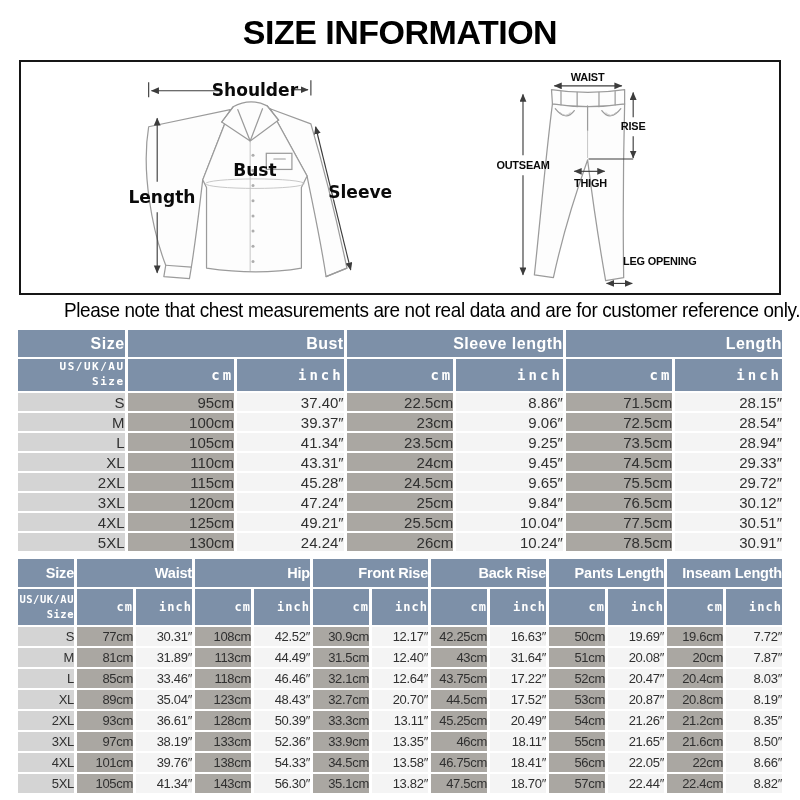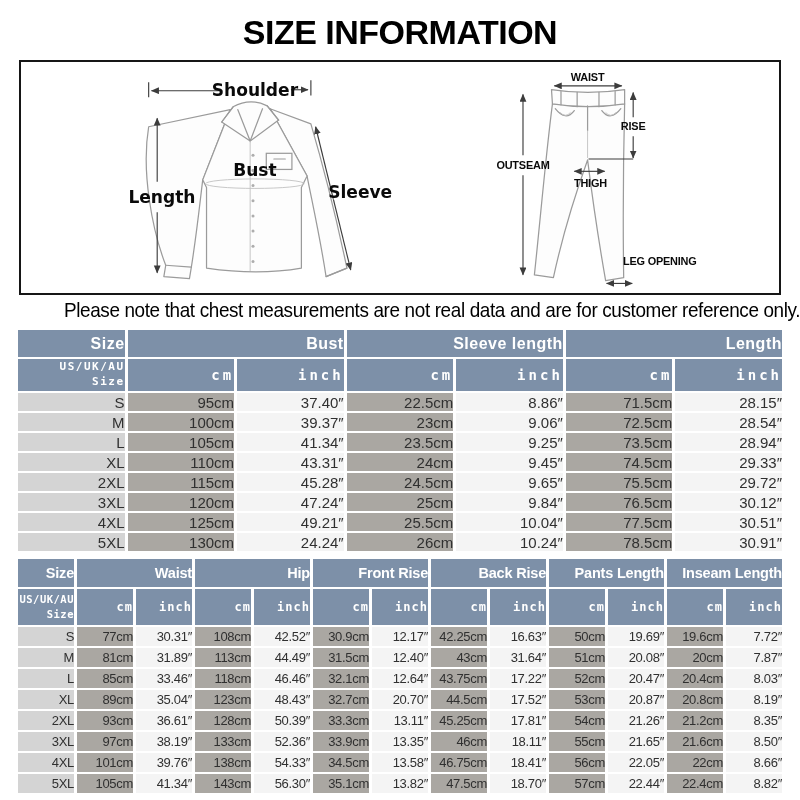--- a/index.html
+++ b/index.html
@@ -389,21 +389,21 @@
         </tr>
         <tr>
           <td class="size-cell">2XL</td>
           <td class="cm-cell">93cm</td>
           <td class="inch-cell">36.61″</td>
           <td class="cm-cell">128cm</td>
           <td class="inch-cell">50.39″</td>
           <td class="cm-cell">33.3cm</td>
           <td class="inch-cell">13.11″</td>
           <td class="cm-cell">45.25cm</td>
-          <td class="inch-cell">17.81″</td>
+          <td class="inch-cell">20.49″</td>
           <td class="cm-cell">54cm</td>
           <td class="inch-cell">21.26″</td>
           <td class="cm-cell">21.2cm</td>
           <td class="inch-cell">8.35″</td>
         </tr>
         <tr>
           <td class="size-cell">3XL</td>
           <td class="cm-cell">97cm</td>
           <td class="inch-cell">38.19″</td>
           <td class="cm-cell">133cm</td>

